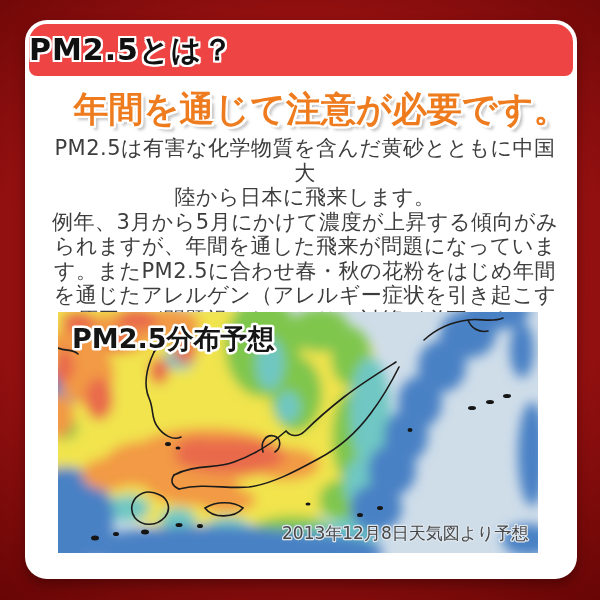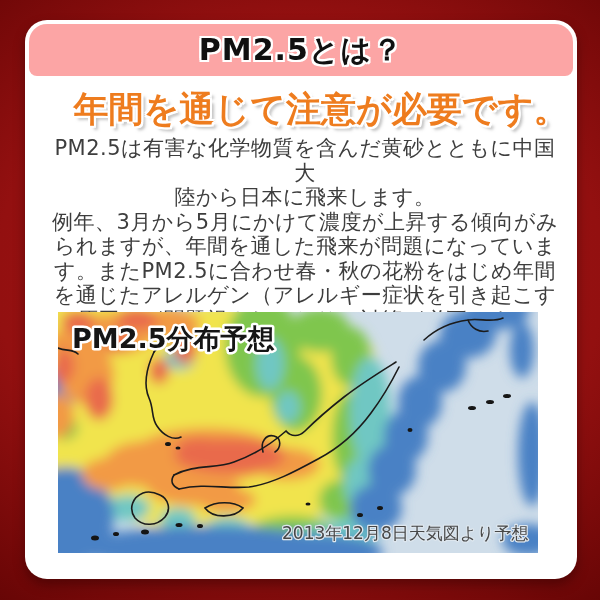--- a/index.html
+++ b/index.html
@@ -8,22 +8,22 @@
     font-family:"DejaVu Sans","Liberation Sans",sans-serif;
     background:radial-gradient(ellipse 92% 78% at 50% 46%, #a81414 0%, #931010 55%, #6a0606 86%, #560303 100%);
   }
   .card{
     position:absolute;left:25px;top:20px;width:552px;height:559px;
     background:#ffffff;border-radius:22px;
     box-shadow:0 6px 12px rgba(40,0,0,.45);
   }
   .header{
     position:absolute;left:4px;top:4px;right:4px;height:52px;
-    background:#fca5a5;border-radius:18px 18px 8px 8px;
-    display:flex;align-items:center;justify-content:center;
+    background:#ef4444;border-radius:18px 18px 8px 8px;
+    display:flex;align-items:center;justify-content:flex-start;
   }
   .header-title{
     font-size:30px;font-weight:bold;color:#101010;letter-spacing:1px;
     text-shadow:-2px 0 #fff,2px 0 #fff,0 -2px #fff,0 2px #fff,
                 -2px -2px #fff,2px 2px #fff,-2px 2px #fff,2px -2px #fff;
   }
   .headline{
     position:absolute;top:66px;left:0;right:0;text-align:center;
     font-size:35px;font-weight:bold;color:#ee7c1e;letter-spacing:0px;
     text-shadow:-2px 0 #fff,2px 0 #fff,0 -2px #fff,0 2px #fff,

